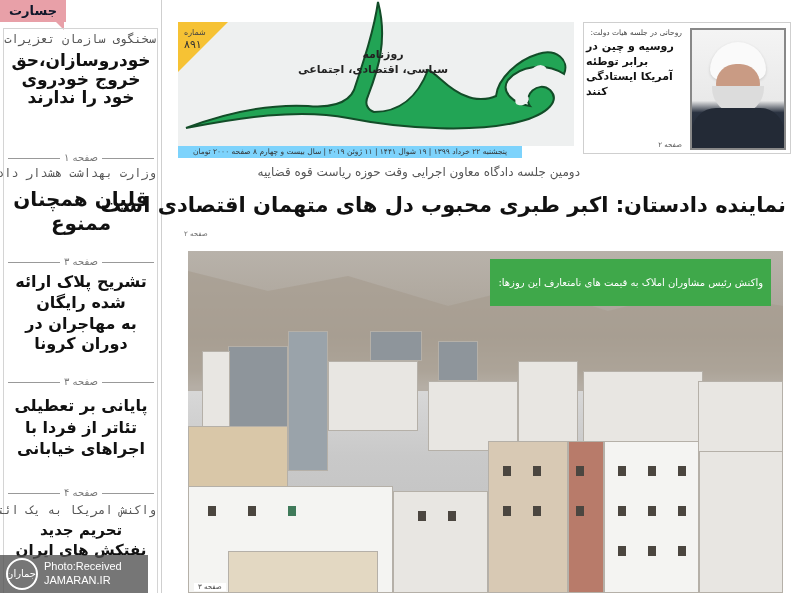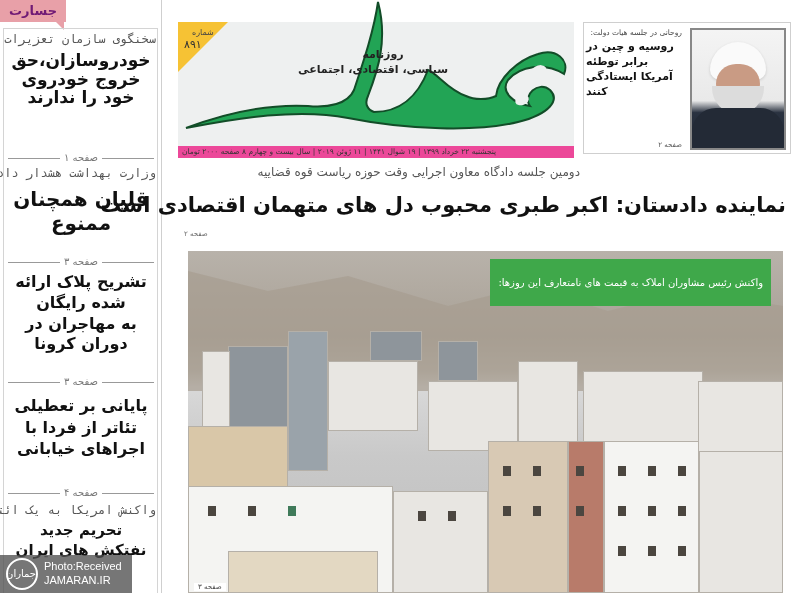--- a/index.html
+++ b/index.html
@@ -2,43 +2,43 @@
 <html><head>
   <meta charset="utf-8">
   <style>
     * { box-sizing: border-box; margin: 0; padding: 0; }
     html, body { width: 800px; height: 593px; overflow: hidden; background: #ffffff; }
     body { position: relative; font-family: "DejaVu Sans", sans-serif; direction: rtl; color: #111; }
 
     
     .sidebar { position: absolute; left: 0; top: 0; width: 162px; height: 593px; background: #fff; border-right: 1px solid #cfcfcf; }
     .sidebar-frame { position: absolute; left: 3px; top: 28px; width: 155px; height: 565px; border: 1px solid #d4d4d4; border-bottom: none; }
-    .jesarat-tag { position: absolute; left: 0; top: 0; width: 66px; height: 22px; background: #e8a0a8; color: #701a75; font-weight: bold; font-size: 13px; text-align: center; line-height: 22px; }
+    .jesarat-tag { position: absolute; left: 0; top: 0; width: 66px; height: 22px; background: #e8a0a8; color: #0f172a; font-weight: bold; font-size: 13px; text-align: center; line-height: 22px; }
     .jesarat-tag:after { content: ""; position: absolute; right: 2px; bottom: -8px; border-top: 8px solid #e8a0a8; border-right: 0 solid transparent; border-left: 8px solid transparent; }
     .sb-story { position: absolute; left: 6px; width: 150px; text-align: center; }
     .sb-kicker { font-size: 12px; color: #555; white-space: nowrap; font-family: Liberation Mono, monospace; }
     .sb-headline { font-weight: bold; color: #111; line-height: 1.1; }
     .sb-sep { position: absolute; left: 8px; width: 146px; height: 10px; }
     .sb-sep .line { position: absolute; top: 5px; height: 1px; background: #999; width: 52px; }
     .sb-sep .line.l { left: 0; } .sb-sep .line.r { right: 0; }
     .sb-sep .lbl { position: absolute; left: 0; right: 0; text-align: center; font-size: 10px; color: #777; line-height: 10px; }
 
-    .watermark { position: absolute; left: 0; top: 555px; width: 132px; height: 38px; background: rgba(80,80,80,0.78); }
+    .watermark { position: absolute; left: 0; top: 555px; width: 148px; height: 38px; background: rgba(80,80,80,0.78); }
     .wm-logo { position: absolute; left: 6px; top: 3px; width: 32px; height: 32px; border-radius: 50%; border: 2px solid #fff; color: #fff; font-size: 10px; text-align: center; line-height: 28px; }
     .wm-text { position: absolute; left: 44px; top: 4px; color: #fff; font-family: "Liberation Sans", sans-serif; font-size: 11px; direction: ltr; text-align: left; line-height: 14px; }
 
     
     .masthead { position: absolute; left: 178px; top: 22px; width: 396px; height: 124px; background: #eef0f0; }
     .issue-corner { position: absolute; left: 0; top: 0; width: 0; height: 0; border-top: 50px solid #f6c234; border-right: 50px solid transparent; }
-    .issue-label { position: absolute; left: 14px; top: 6px; font-size: 8px; color: #444; direction: rtl; }
+    .issue-label { position: absolute; left: 6px; top: 6px; font-size: 8px; color: #444; direction: rtl; }
     .issue-number { position: absolute; left: 6px; top: 16px; font-size: 11px; color: #333; }
     .paper-type { position: absolute; left: 140px; top: 26px; width: 130px; text-align: center; font-size: 11px; font-weight: bold; color: #222; }
     .paper-sub { position: absolute; left: 120px; top: 41px; width: 150px; text-align: center; font-size: 11px; font-weight: bold; color: #222; }
     .logo-svg { position: absolute; left: 0; top: -22px; width: 396px; height: 140px; }
-    .date-bar { position: absolute; left: 178px; top: 146px; width: 396px; height: 12px; background: #ec4899; font-size: 7.5px; color: #333; line-height: 12px; padding: 0 4px; white-space: nowrap; overflow: hidden; text-align: left; }
+    .date-bar { position: absolute; left: 178px; top: 146px; width: 344px; height: 12px; background: #7dd3fc; font-size: 7.5px; color: #333; line-height: 12px; padding: 0 4px; white-space: nowrap; overflow: hidden; text-align: center; }
 
     
     .top-box { position: absolute; left: 583px; top: 22px; width: 208px; height: 132px; border: 1px solid #cfcfcf; background: #fff; }
     .tb-kicker { position: absolute; right: 108px; top: 5px; font-size: 7.5px; color: #444; white-space: nowrap; }
     .tb-headline { position: absolute; right: 108px; top: 17px; width: 96px; font-size: 11px; font-weight: bold; line-height: 1.35; text-align: left; }
     .tb-page { position: absolute; right: 108px; top: 118px; font-size: 7px; color: #555; }
     .tb-photo { position: absolute; right: 4px; top: 5px; width: 96px; height: 122px; border: 2px solid #888; background: linear-gradient(#f4f4f4 0%, #e9e9e9 60%, #2a3240 70%, #1f2633 100%); overflow: hidden; }
     .tb-photo .turban { position: absolute; left: 18px; top: 12px; width: 56px; height: 38px; border-radius: 28px 28px 10px 10px; background: #fafafa; box-shadow: 0 1px 3px rgba(0,0,0,0.15); }
     .tb-photo .face { position: absolute; left: 24px; top: 34px; width: 44px; height: 40px; border-radius: 20px; background: #c99b84; }
     .tb-photo .beard { position: absolute; left: 20px; top: 56px; width: 52px; height: 28px; border-radius: 0 0 26px 26px; background: #dcdcdc; }

